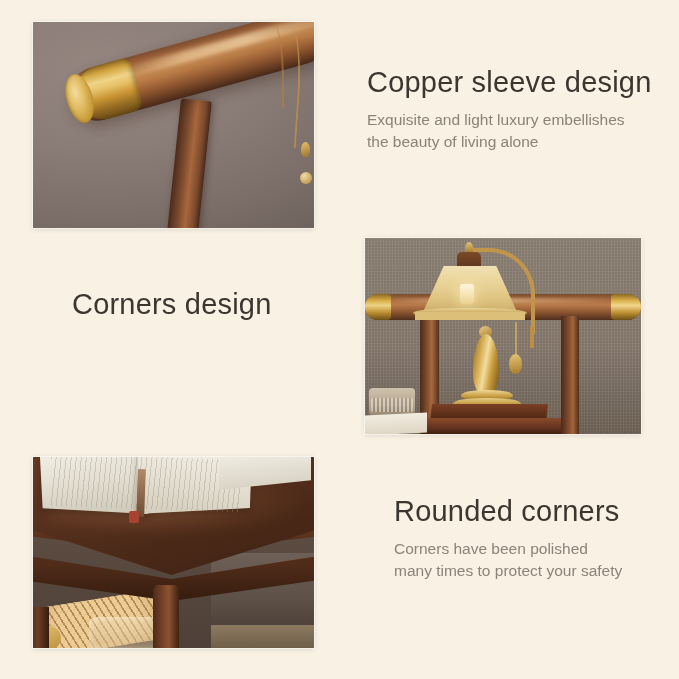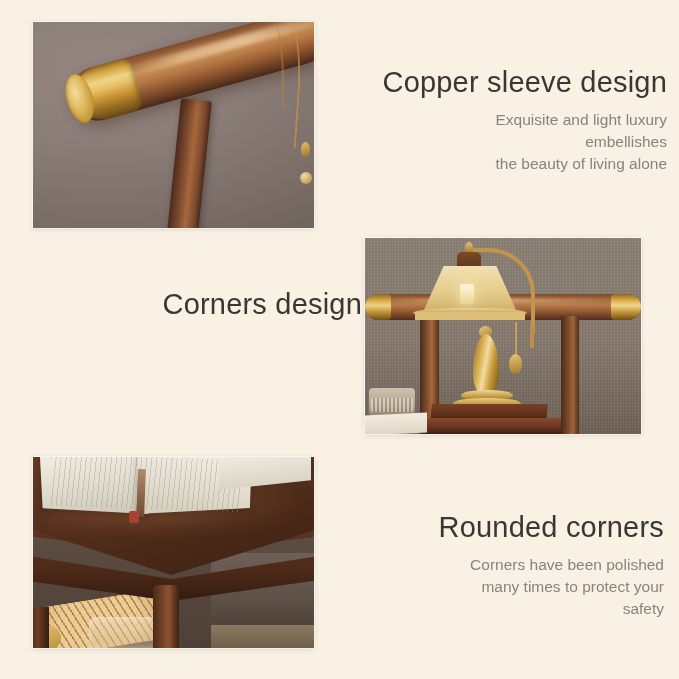--- a/index.html
+++ b/index.html
@@ -15,37 +15,36 @@
   
   .photo {
     position:absolute;
     overflow:hidden;
     background:#7d7068;
     box-shadow:0 0 0 1px rgba(255,255,255,.55), 0 1px 5px rgba(90,70,50,.18);
   }
   .photo > .scene { position:absolute; inset:0; }
 
   
-  .tblock { position:absolute;text-align:right; }
+  .tblock { position:absolute; }
   .ttitle {
     color:#3c3631;
     font-size:29px;
     font-weight:300;
     letter-spacing:.2px;
     line-height:1.12;
     white-space:nowrap;
   }
   .tsub {
     color:#8c8279;
     font-size:15.5px;
     font-weight:400;
     line-height:1.42;
     margin-top:11px;
     white-space:pre-line;
-    margin-left:47px;
   }
 
   
   #photo-copper { left:33px; top:22px; width:281px; height:206px; }
   #photo-copper .scene {
     background:
       radial-gradient(125% 95% at 26% 22%, #958780 0%, #8a7c76 42%, #7b6e68 78%, #6f635e 100%);
   }
   
   .cs-post {
@@ -444,19 +443,19 @@
         <div class="cn-page-l"></div>
         <div class="cn-page-r"></div>
         <div class="cn-page-lines"></div>
         <div class="cn-spine"></div>
         <div class="cn-bookmark"></div>
       </div>
       <div class="cn-device"></div>
     </div>
   </div>
 
-  <div class="tblock" style="left:394px; top:511px; width:270px;">
+  <div class="tblock" style="left:394px; top:495px; width:270px;">
     <div class="ttitle">Rounded corners</div>
     <div class="tsub">Corners have been polished
 many times to protect your safety</div>
   </div>
 
 </div>
 
 </body></html>

